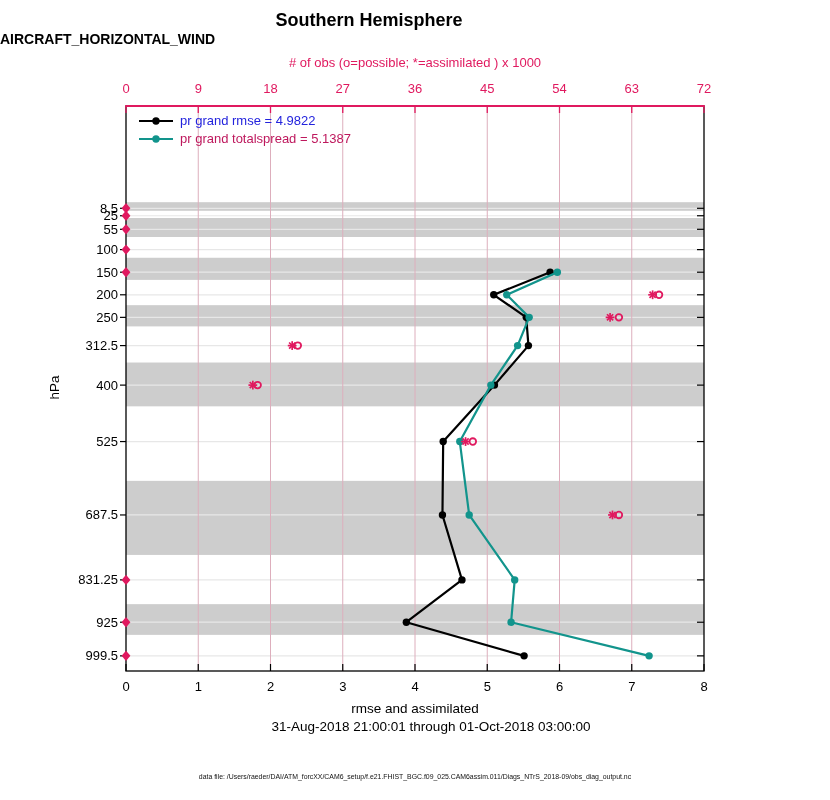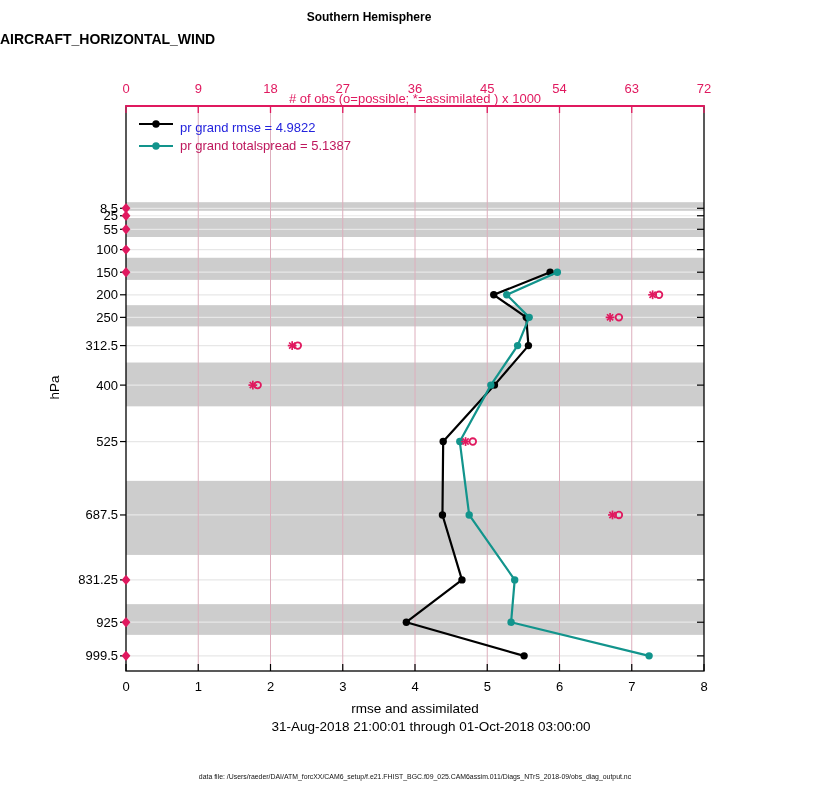--- a/index.html
+++ b/index.html
@@ -1,21 +1,21 @@
 <!DOCTYPE html>
 <html><head>
 <meta charset="utf-8">
 <style>
   html,body{margin:0;padding:0;}
   body{width:830px;height:800px;background:#ffffff;position:relative;
        font-family:"Liberation Sans",sans-serif;color:#000;}
   .abs{position:absolute;}
-  #title1{top:10px;left:0;width:738px;text-align:center;font-size:12px;font-weight:bold;}
+  #title1{top:10px;left:0;width:738px;text-align:center;font-size:18px;font-weight:bold;}
   #title2{top:31px;left:0;width:830px;font-size:14px;font-weight:bold;}
-  #obslabel{top:55px;left:0;width:830px;text-align:center;font-size:13px;margin-top:36px;}
+  #obslabel{top:55px;left:0;width:830px;text-align:center;font-size:13px;}
   #chart-svg{position:absolute;left:0;top:0;}
   #legend{left:139px;top:113px;display:flex;flex-direction:column;gap:3px;}
   .legend-row{display:flex;align-items:center;gap:7px;font-size:13px;white-space:nowrap;}
   #ylabel{left:42px;top:380px;font-size:13.5px;transform:rotate(-90deg);transform-origin:center;}
   #xlabel{top:701px;left:0;width:830px;text-align:center;font-size:13.5px;}
   #daterange{top:719px;left:16px;width:830px;text-align:center;font-size:13.5px;}
   #datafile{top:773px;left:0;width:830px;text-align:center;font-size:6.9px;color:#111;}
   svg text{font-family:"Liberation Sans",sans-serif;}
 </style>
 </head>
@@ -195,21 +195,21 @@
     <line x1="609.3833333333333" y1="518.0588329336531" x2="615.5833333333334" y2="511.85883293365305" stroke="#e0195f" stroke-width="1.7"></line>
     <circle cx="618.9055555555556" cy="514.9588329336531" r="3.3" fill="none" stroke="#e0195f" stroke-width="1.8"></circle>
   </svg>
 
 <div class="abs" id="legend">
     <div class="legend-row">
       <svg width="34" height="12">
         <line x1="0" y1="6" x2="34" y2="6" stroke="#000000" stroke-width="2.2"></line>
         <circle cx="17" cy="6" r="3.7" fill="#000000"></circle>
       </svg>
-      <span style="color: rgb(35, 35, 221); margin-top: 7px;">pr grand rmse = 4.9822</span>
+      <span style="color: rgb(35, 35, 221);">pr grand rmse = 4.9822</span>
     </div>
     <div class="legend-row">
       <svg width="34" height="12">
         <line x1="0" y1="6" x2="34" y2="6" stroke="#12948c" stroke-width="2.2"></line>
         <circle cx="17" cy="6" r="3.7" fill="#12948c"></circle>
       </svg>
       <span style="color: #be185d;">pr grand totalspread = 5.1387</span>
     </div>
   </div>
 

